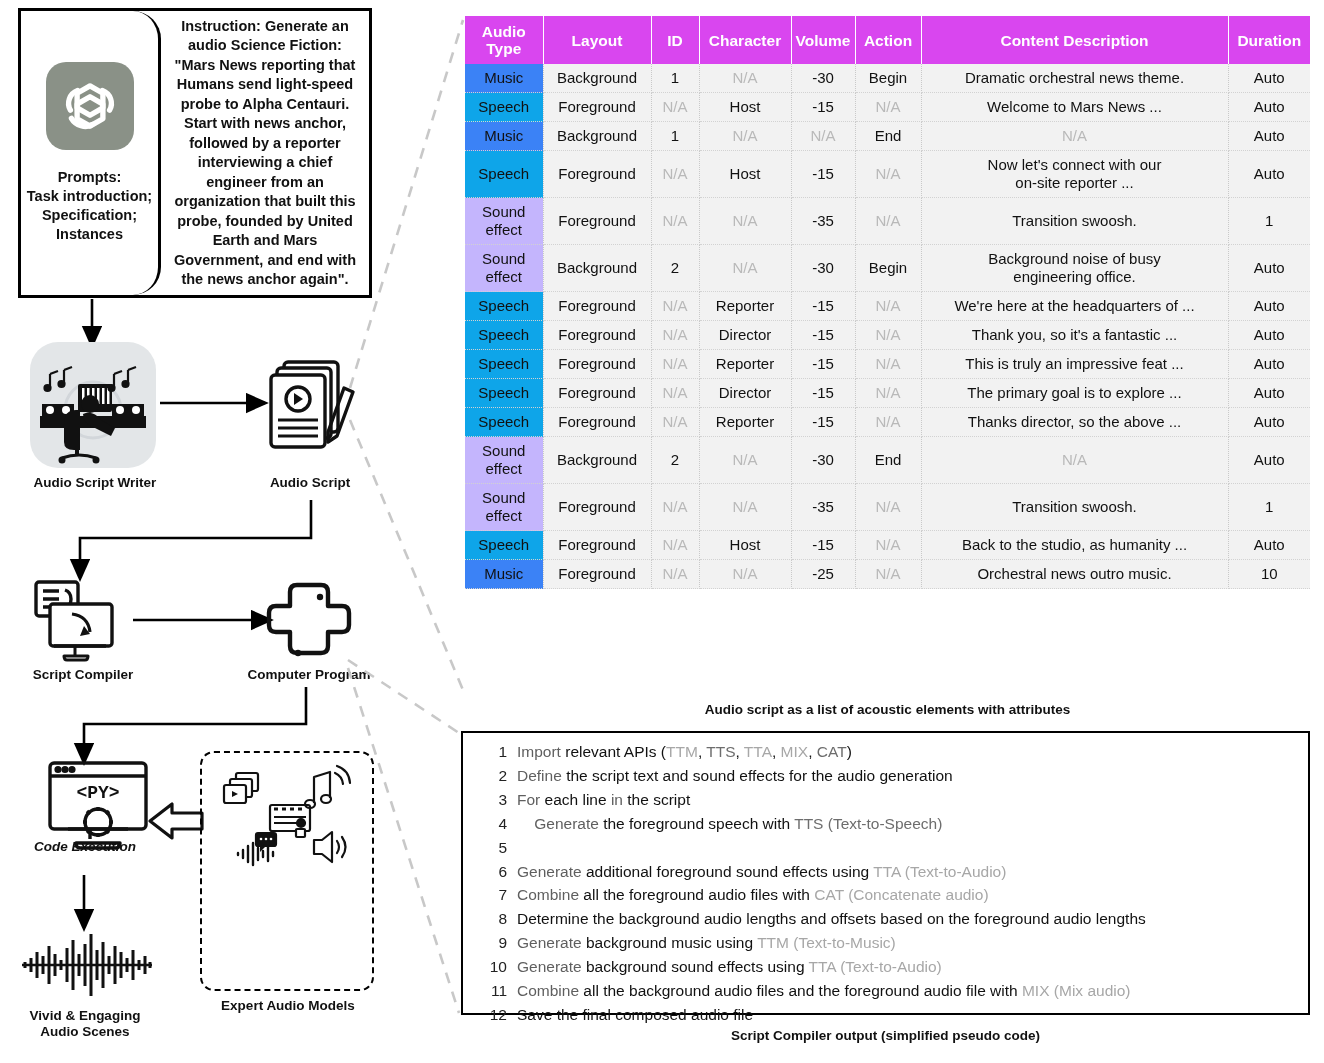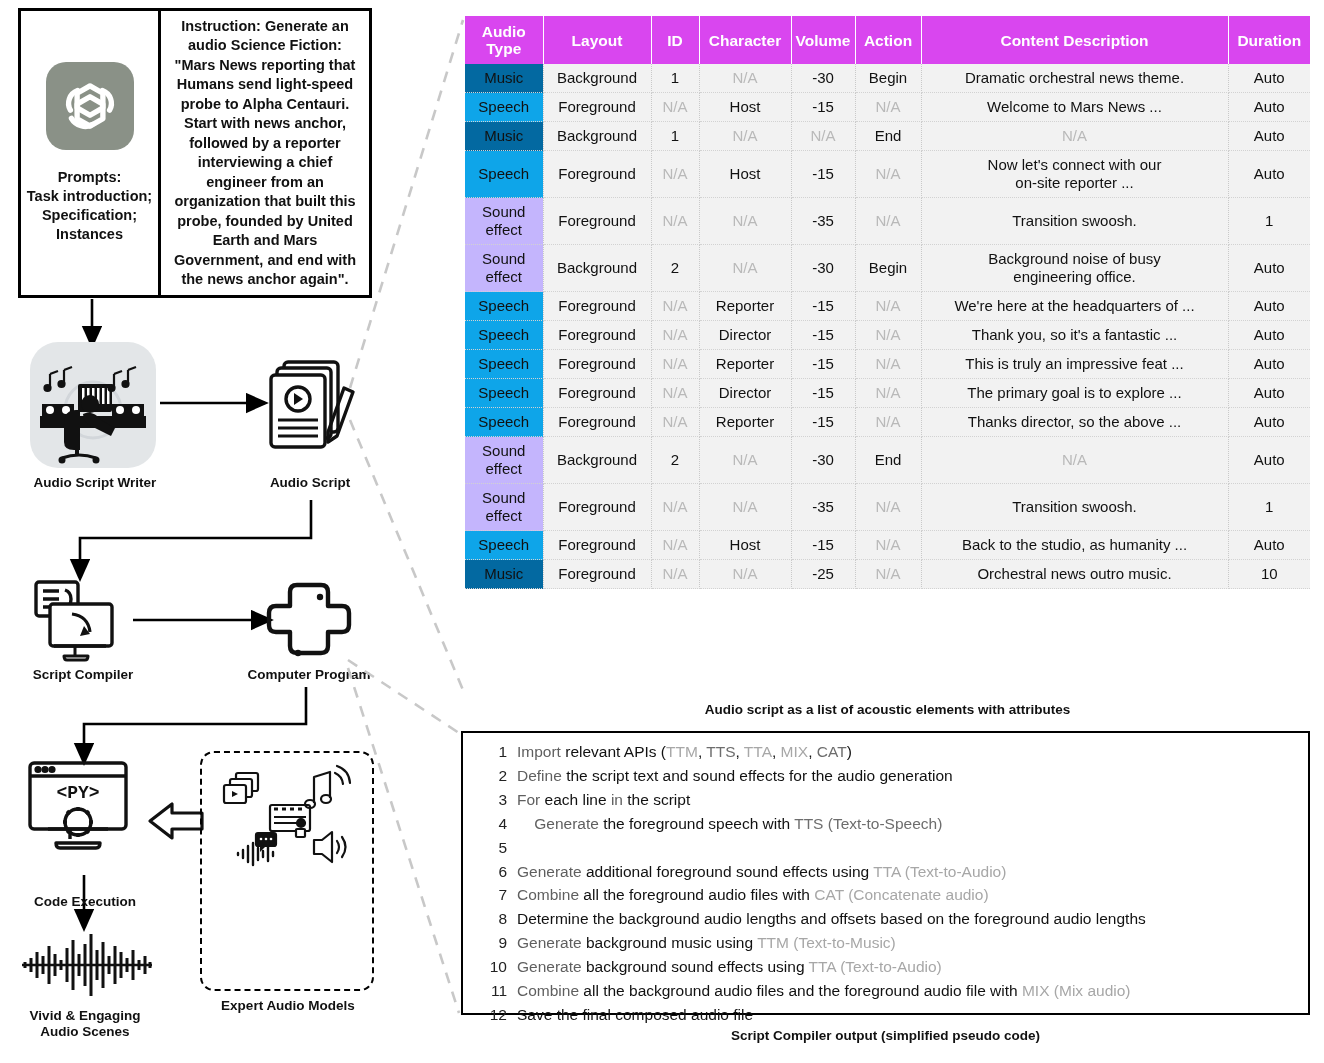--- a/index.html
+++ b/index.html
@@ -3,42 +3,42 @@
 <meta charset="utf-8">
 <style>
   html,body{margin:0;padding:0;background:#fff;}
   body{width:1324px;height:1063px;position:relative;font-family:"Liberation Sans","DejaVu Sans",sans-serif;color:#111;overflow:hidden;}
 
   
   .abs{position:absolute;}
 
   
   #prompt-box{left:18px;top:8px;width:354px;height:290px;border:3px solid #000;box-sizing:border-box;display:flex;}
-  #prompt-left{width:140px;border-right:3px solid #000;box-sizing:border-box;display:flex;flex-direction:column;align-items:center;justify-content:center;padding:4px 2px;}
+  #prompt-left{width:140px;border-right:3px solid #000;box-sizing:border-box;display:flex;flex-direction:column;align-items:center;justify-content:center;padding:4px 2px;border-radius:28px;}
   #prompt-right{flex:1;display:flex;align-items:center;justify-content:center;padding:4px 6px;box-sizing:border-box;}
   #oai-logo{width:88px;height:88px;border-radius:20px;background:#8a9187;display:flex;align-items:center;justify-content:center;margin-bottom:18px;}
   .prompt-lines{font-size:14.5px;line-height:19px;text-align:center;font-weight:700;}
   #instruction-text{font-size:14.5px;line-height:19.5px;text-align:center;font-weight:700;}
 
   
   .flow-label{font-size:13.5px;font-weight:700;text-align:center;line-height:16px;}
 
   
   #expert-box{left:200px;top:751px;width:174px;height:240px;border:2.5px dashed #000;border-radius:14px;box-sizing:border-box;}
   #expert-list{margin-top:118px;text-align:center;font-size:14.5px;line-height:21px;font-weight:700;}
 
   
   #script-table{position:absolute;left:465px;top:16px;width:845px;border-collapse:collapse;table-layout:fixed;}
   #script-table th{background:#d946ef;color:#fff;font-size:15.5px;font-weight:700;padding:7px 2px;text-align:center;line-height:17px;border-right:1px solid #fff;}
   #script-table th:last-child{border-right:none;}
   #script-table td{font-size:15px;text-align:center;padding:5px 3px;line-height:18px;border-right:1px dotted #c9c9c9;border-bottom:1px dotted #d2d2d2;background:#f2f2f2;}
   #script-table td:last-child{border-right:none;}
   #script-table td.na{color:#b9b9b9;}
   #script-table td.atype{font-weight:400;}
-  #script-table tr.r-music td.atype{background:#0369a1;}
+  #script-table tr.r-music td.atype{background:#3b82f6;}
   #script-table tr.r-speech td.atype{background:#0ea5e9;}
   #script-table tr.r-sound td.atype{background:#c4b5fd;}
   .col-atype{width:78px}.col-layout{width:108px}.col-id{width:48px}.col-char{width:92px}
   .col-vol{width:64px}.col-act{width:66px}.col-desc{width:307px}.col-dur{width:82px}
   #table-caption{left:465px;top:702px;width:845px;font-size:13.5px;font-weight:700;text-align:center;}
 
   
   #code-box{left:461px;top:731px;width:849px;height:284px;border:2.5px solid #000;box-sizing:border-box;padding:7px 0 0 0;background:#fff;}
   .code-line{display:flex;font-size:15.5px;line-height:21.5px;padding:1.2px 0;}
   .code-num{width:44px;text-align:right;margin-right:10px;color:#222;flex:none;}
@@ -184,37 +184,37 @@
   <svg viewBox="0 0 78 86" width="78" height="86">
     <g fill="none" stroke="#111" stroke-width="4.4" stroke-linejoin="round">
       <path d="M39 3 h12 q7 0 7 7 v14 h14 q7 0 7 7 v12 q0 7 -7 7 h-14 v14 q0 7 -7 7 h-24 q-7 0 -7 -7 v-14 h-14 q-7 0 -7 -7 v-12 q0 -7 7 -7 h14 v-14 q0 -7 7 -7 z"></path>
     </g>
     <circle cx="50" cy="15" r="3.2" fill="#111"></circle>
     <circle cx="28" cy="71" r="3.2" fill="#111"></circle>
   </svg>
 </div>
 <div class="abs flow-label" style="left:226px;top:667px;width:166px;">Computer Program</div>
 
-<div class="abs" style="left:24px;top:760px;width:108px;height:92px;">
+<div class="abs" style="left:44px;top:760px;width:108px;height:92px;">
   <svg viewBox="0 0 108 92" width="108" height="92">
     <g fill="none" stroke="#111" stroke-width="3.4" stroke-linejoin="round">
       <rect x="6" y="3" width="96" height="66" rx="4"></rect>
       <path d="M6 16 h96"></path>
       <circle cx="14" cy="9.5" r="1.9" fill="#111"></circle>
         <circle cx="21" cy="9.5" r="1.9" fill="#111"></circle>
         <circle cx="28" cy="9.5" r="1.9" fill="#111"></circle>
       <text x="54" y="38" font-size="18" font-family="Liberation Mono, monospace" font-weight="700" fill="#111" stroke="none" text-anchor="middle">&lt;PY&gt;</text>
       <circle cx="54" cy="62" r="13"></circle>
       <path d="M54 47 v4 M54 73 v4 M39 62 h4 M65 62 h4 M43 51 l3 3 M62 70 l3 3 M65 51 l-3 3 M46 70 l-3 3"></path>
       <path d="M24 69 h60"></path>
       <path d="M46 69 l0 10 M36 88 h36 q4 0 4 -5 h-44 q0 5 4 5z"></path>
     </g>
   </svg>
 </div>
-<div class="abs flow-label" style="left:10px;top:894px;width:150px;">Code Execution</div>
+<div class="abs flow-label" style="left:10px;top:839px;width:150px;font-style:italic;">Code Execution</div>
 
 <div class="abs" style="left:148px;top:800px;width:56px;height:42px;">
   <svg viewBox="0 0 56 42" width="56" height="42">
     <path d="M2 21 L24 4 L24 13 L54 13 L54 29 L24 29 L24 38 Z" fill="#fff" stroke="#111" stroke-width="3.2" stroke-linejoin="round"></path>
   </svg>
 </div>
 
 <div class="abs" style="left:22px;top:930px;width:130px;height:70px;">
   <svg viewBox="0 0 130 70" width="130" height="70">
     <g stroke="#111" stroke-width="3" stroke-linecap="butt">

